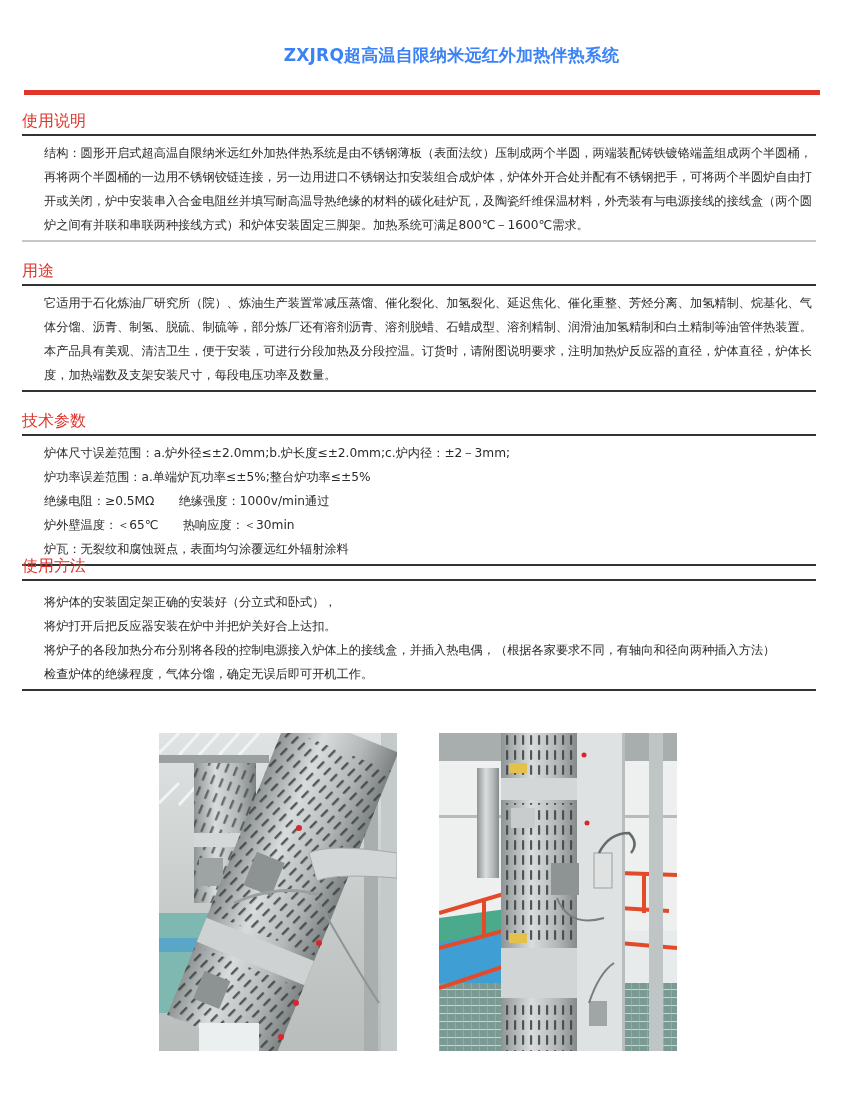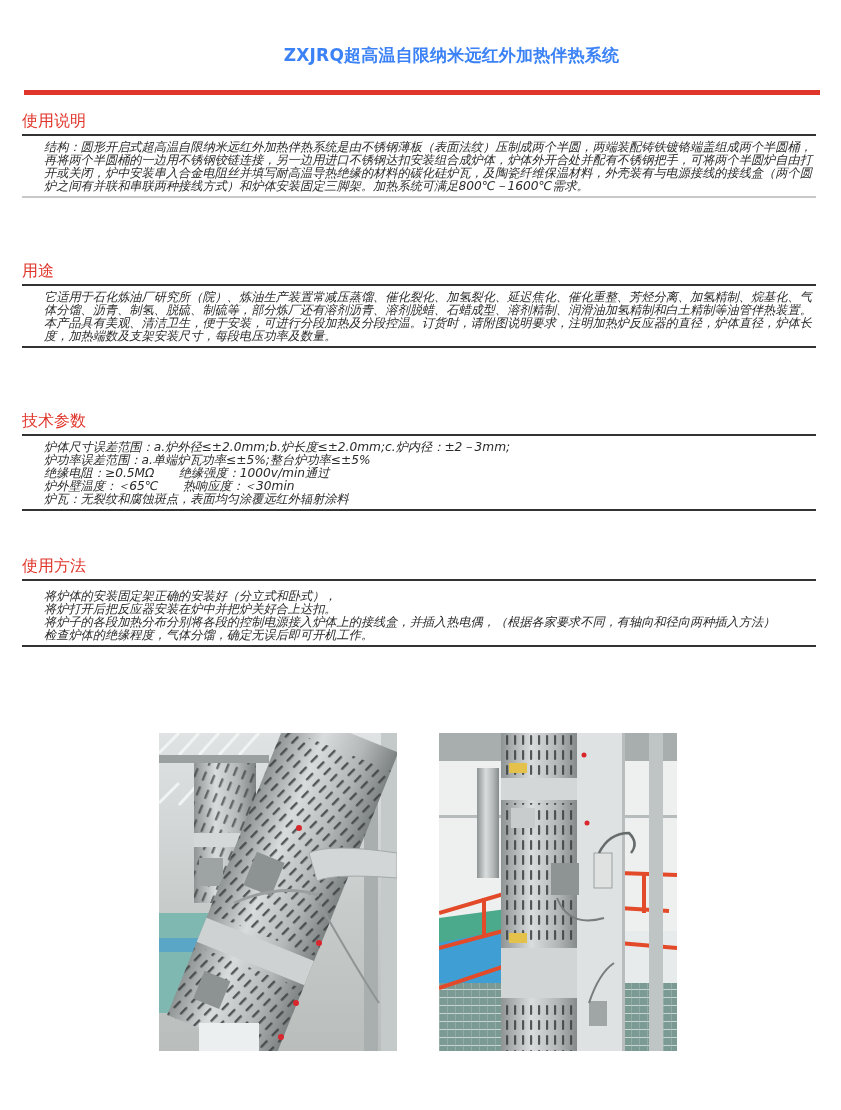--- a/index.html
+++ b/index.html
@@ -50,23 +50,22 @@
     }
     .section-rule {
       height: 2px;
       background: #333;
       margin-top: 4px;
     }
     .section-body {
       padding-left: 22px;
       padding-top: 5px;
       font-size: 12.2px;
-      line-height: 13px;
+      line-height: 24px;
       color: #2a2a2a;
-      font-style: italic;
     }
     .section-body p {
       margin: 0;
     }
     .end-rule {
       height: 2px;
       background: #333;
       margin-top: 3px;
     }
     .end-rule.light {

